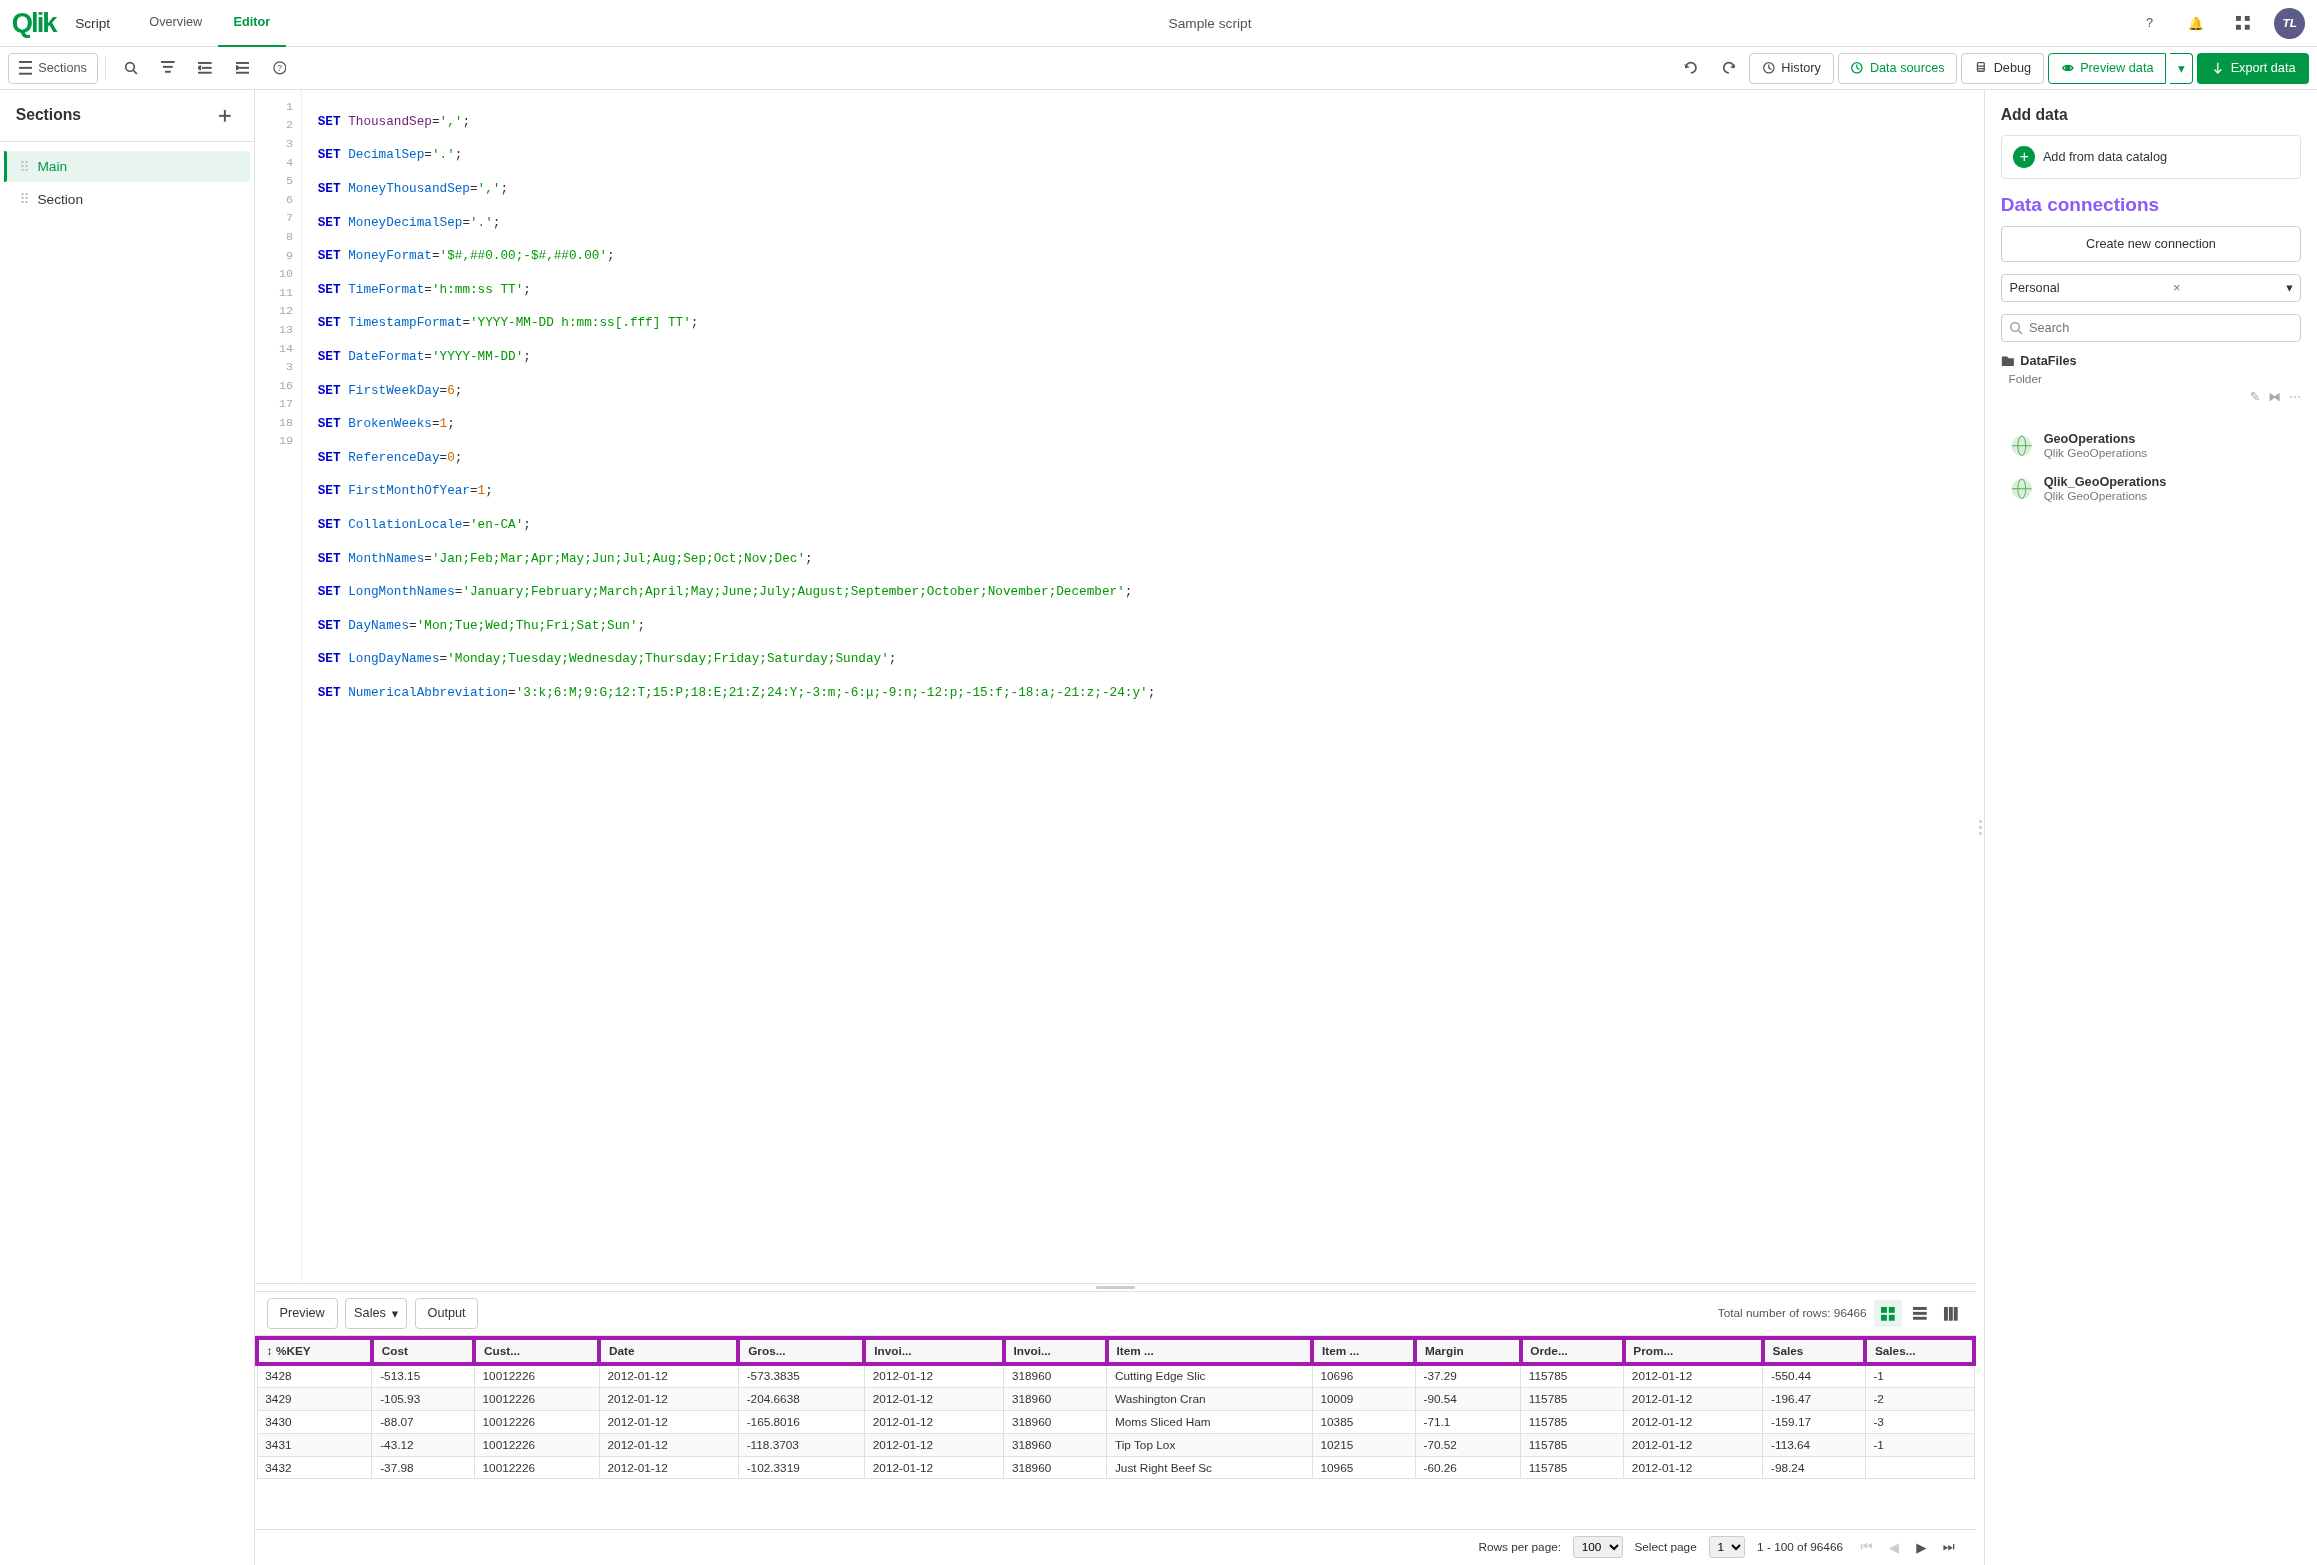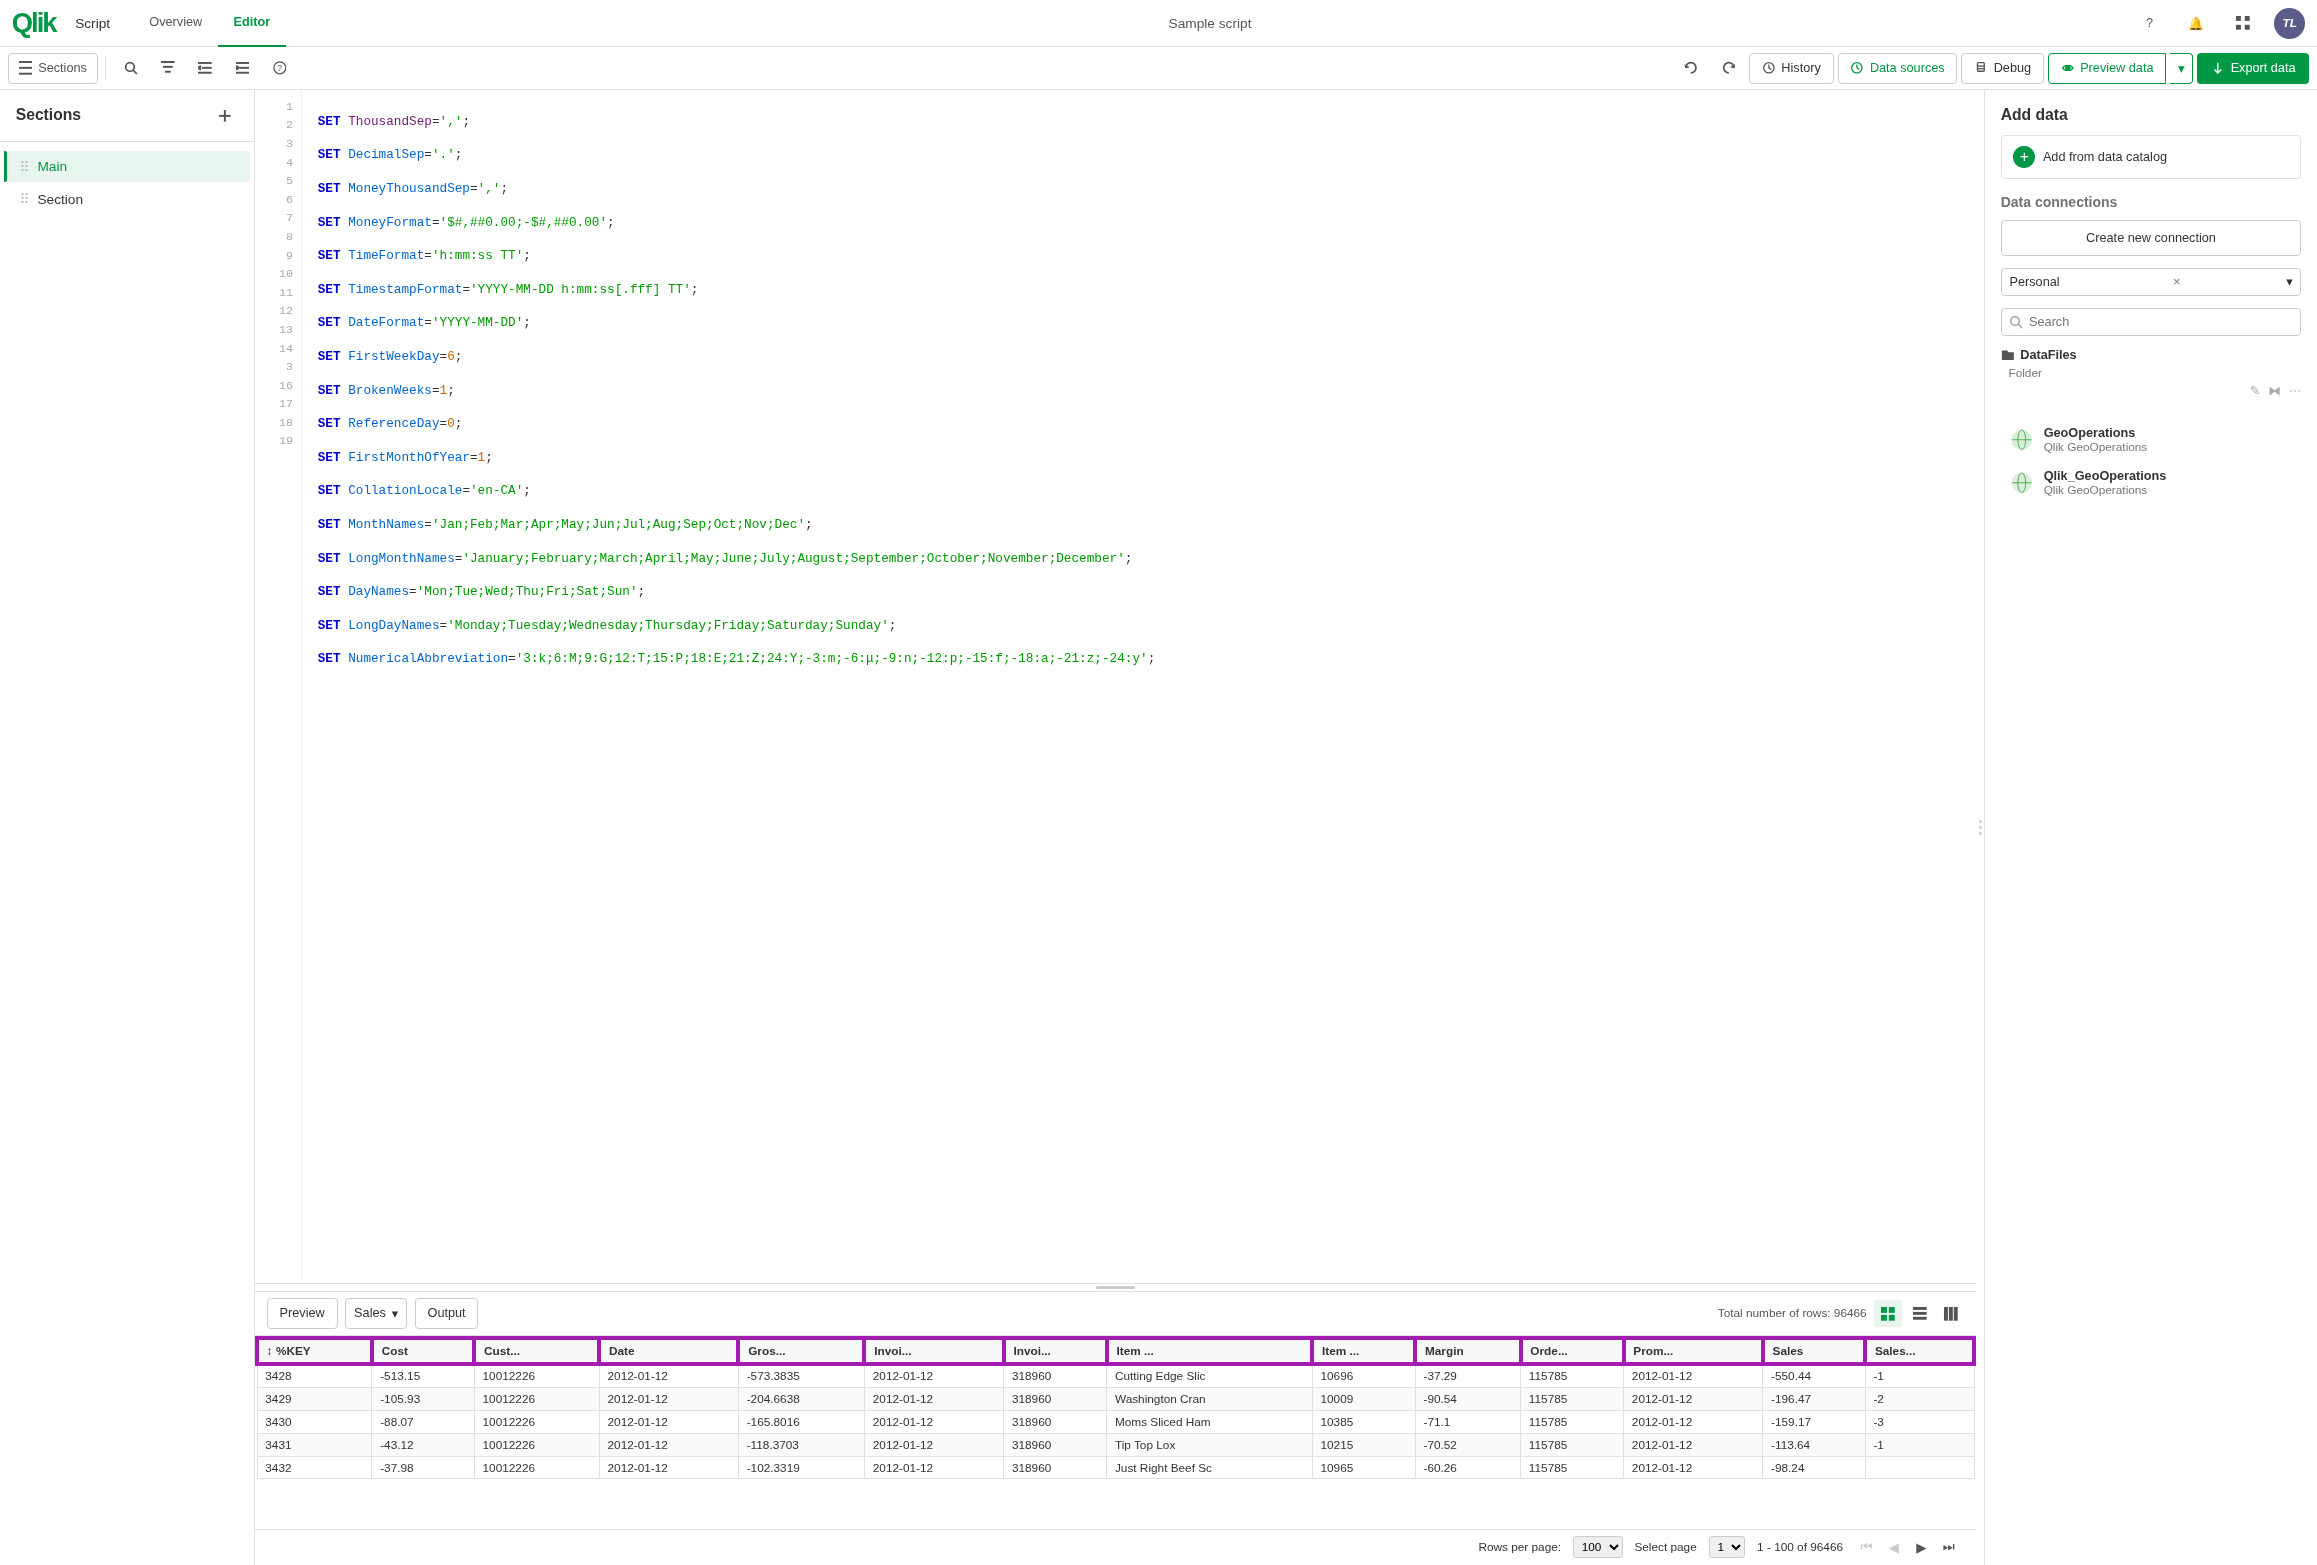--- a/index.html
+++ b/index.html
@@ -58,21 +58,21 @@
     .kw { color: #0000cc; font-weight: 600; }
     .str { color: #009900; }
     .num { color: #cc6600; }
 
     
     .right-panel { width: 333px; border-left: 1px solid #e0e0e0; background: #fff; display: flex; flex-direction: column; overflow: hidden; }
     .right-panel-content { flex: 1; overflow-y: auto; padding: 15.7px; }
     .right-section-title { font-size: 15.7px; font-weight: 600; margin-bottom: 11.8px; color: #333; }
     .add-data-btn { display: flex; align-items: center; gap: 7.8px; padding: 9.8px 11.8px; border: 1px solid #e0e0e0; border-radius: 3.9px; cursor: pointer; margin-bottom: 15.7px; color: #333; font-size: 12.7px; }
     .add-icon { width: 21.6px; height: 21.6px; background: #009845; border-radius: 50%; color: #fff; display: flex; align-items: center; justify-content: center; font-size: 15.7px; font-weight: 300; flex-shrink: 0; }
-    .data-connections-title { font-size: 14px; font-weight: 600; margin-bottom: 9.8px; color: #737373; }
+    .data-connections-title { font-size: 19px; font-weight: 600; margin-bottom: 9.8px; color: #8b5cf6; }
     .create-connection-btn { width: 100%; padding: 9.8px; border: 1px solid #ccc; border-radius: 3.9px; background: #fff; cursor: pointer; font-size: 12.7px; color: #333; margin-bottom: 11.8px; }
     .filter-row { display: flex; align-items: center; gap: 5.9px; margin-bottom: 11.8px; }
     .filter-select { flex: 1; border: 1px solid #ccc; border-radius: 3.9px; padding: 5.9px 7.8px; font-size: 12.7px; display: flex; align-items: center; justify-content: space-between; cursor: pointer; }
     .search-box { display: flex; align-items: center; gap: 5.9px; border: 1px solid #ccc; border-radius: 3.9px; padding: 5.9px 7.8px; margin-bottom: 11.8px; }
     .search-box input { border: none; outline: none; font-size: 12.7px; flex: 1; }
     .connection-group { margin-bottom: 15.7px; }
     .connection-folder { display: flex; align-items: center; gap: 5.9px; font-size: 12.7px; font-weight: 600; color: #333; margin-bottom: 3.9px; cursor: pointer; }
     .connection-item { display: flex; align-items: flex-start; gap: 7.8px; padding: 7.8px; border-radius: 3.9px; cursor: pointer; }
     .conn-globe { width: 27.4px; height: 27.4px; flex-shrink: 0; display: flex; align-items: center; justify-content: center; }
     .conn-info { flex: 1; }
@@ -291,20 +291,21 @@
           <div>3</div>
         <div>16</div>
           <div>17</div>
           <div>18</div>
           <div>19</div>
       </div>
       <div class="code-content">
 <div class="code-line"><span class="kw">SET</span> <span style="color:#701a75">ThousandSep</span>=<span class="str">','</span>;</div>
 <div class="code-line"><span class="kw">SET</span> <span style="color:#0066cc">DecimalSep</span>=<span class="str">'.'</span>;</div>
 <div class="code-line"><span class="kw">SET</span> <span style="color:#0066cc">MoneyThousandSep</span>=<span class="str">','</span>;</div>
+<div class="code-line"><span class="kw">SET</span> <span style="color:#0066cc">MoneyDecimalSep</span>=<span class="str">'.'</span>;</div>
 <div class="code-line"><span class="kw">SET</span> <span style="color:#0066cc">MoneyFormat</span>=<span class="str">'$#,##0.00;-$#,##0.00'</span>;</div>
 <div class="code-line"><span class="kw">SET</span> <span style="color:#0066cc">TimeFormat</span>=<span class="str">'h:mm:ss TT'</span>;</div>
 <div class="code-line"><span class="kw">SET</span> <span style="color:#0066cc">TimestampFormat</span>=<span class="str">'YYYY-MM-DD h:mm:ss[.fff] TT'</span>;</div>
 <div class="code-line"><span class="kw">SET</span> <span style="color:#0066cc">DateFormat</span>=<span class="str">'YYYY-MM-DD'</span>;</div>
 <div class="code-line"><span class="kw">SET</span> <span style="color:#0066cc">FirstWeekDay</span>=<span class="num">6</span>;</div>
 <div class="code-line"><span class="kw">SET</span> <span style="color:#0066cc">BrokenWeeks</span>=<span class="num">1</span>;</div>
 <div class="code-line"><span class="kw">SET</span> <span style="color:#0066cc">ReferenceDay</span>=<span class="num">0</span>;</div>
 <div class="code-line"><span class="kw">SET</span> <span style="color:#0066cc">FirstMonthOfYear</span>=<span class="num">1</span>;</div>
 <div class="code-line"><span class="kw">SET</span> <span style="color:#0066cc">CollationLocale</span>=<span class="str">'en-CA'</span>;</div>
 <div class="code-line"><span class="kw">SET</span> <span style="color:#0066cc">MonthNames</span>=<span class="str">'Jan;Feb;Mar;Apr;May;Jun;Jul;Aug;Sep;Oct;Nov;Dec'</span>;</div>

